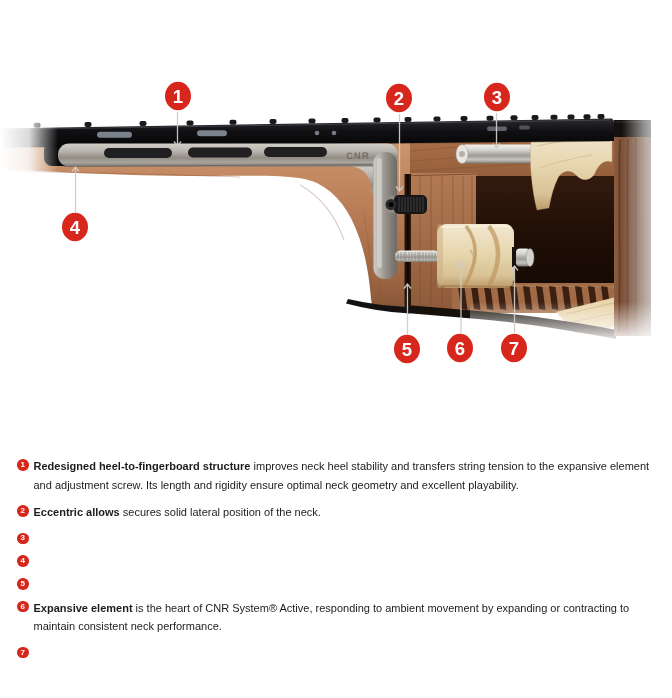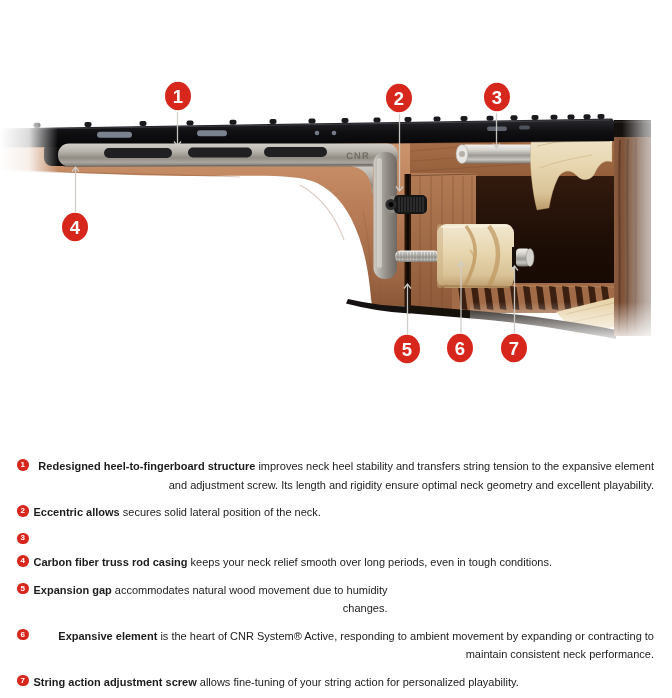--- a/index.html
+++ b/index.html
@@ -11,21 +11,21 @@
   .engrave{font:700 9.5px "Liberation Sans",sans-serif;fill:#6b6860;letter-spacing:1px;opacity:.85;}
   .leader{stroke:#cfccc8;stroke-width:1.3;fill:none;opacity:.95;}
   .badge{fill:#d7271d;}
   .badge-num{fill:#fff;font:700 18.5px "Liberation Sans",sans-serif;text-anchor:middle;}
   
   .legend{padding:27px 18px 0 17px;}
   .item{display:flex;gap:5px;margin-bottom:9px;}
   .bullet{flex:0 0 auto;width:11.5px;height:11.5px;margin-top:2.2px;border-radius:50%;
           background:#d7271d;color:#fff;font-size:8px;font-weight:700;
           display:flex;align-items:center;justify-content:center;line-height:1;}
-  .item p{margin:0;font-size:11px;line-height:18.5px;text-align:right;}
+  .item p{margin:0;font-size:11px;line-height:18.5px;}
   .item b{font-weight:700;}
   .item .rest{white-space:pre-line;}
 </style>
 </head>
 <body>
 
 <div class="figure">
 
   <svg class="art" width="672" height="430" viewBox="0 0 672 430">
     <defs>
@@ -321,31 +321,27 @@
     <span class="bullet">2</span>
     <p><b>Eccentric allows</b><span class="rest"> secures solid lateral position of the neck.</span></p>
   </div>
 
   <div class="item">
     <span class="bullet">3</span>
   </div>
 
   <div class="item">
     <span class="bullet">4</span>
-    <p><b>Carbon fiber truss rod casing</b><span class="rest"> keeps your neck relief smooth over long periods, even in tough conditions.</span></p>
   </div>
 
   <div class="item">
     <span class="bullet">5</span>
-    <p><b>Expansion gap</b><span class="rest"> accommodates natural wood movement due to humidity
-changes.</span></p>
   </div>
 
   <div class="item">
     <span class="bullet">6</span>
     <p><b>Expansive element</b><span class="rest"> is the heart of CNR System® Active, responding to ambient movement by expanding or contracting to maintain consistent neck performance.</span></p>
   </div>
 
   <div class="item">
     <span class="bullet">7</span>
-    <p><b>String action adjustment screw</b><span class="rest"> allows fine-tuning of your string action for personalized playability.</span></p>
   </div>
 </div>
 
 </body></html>

